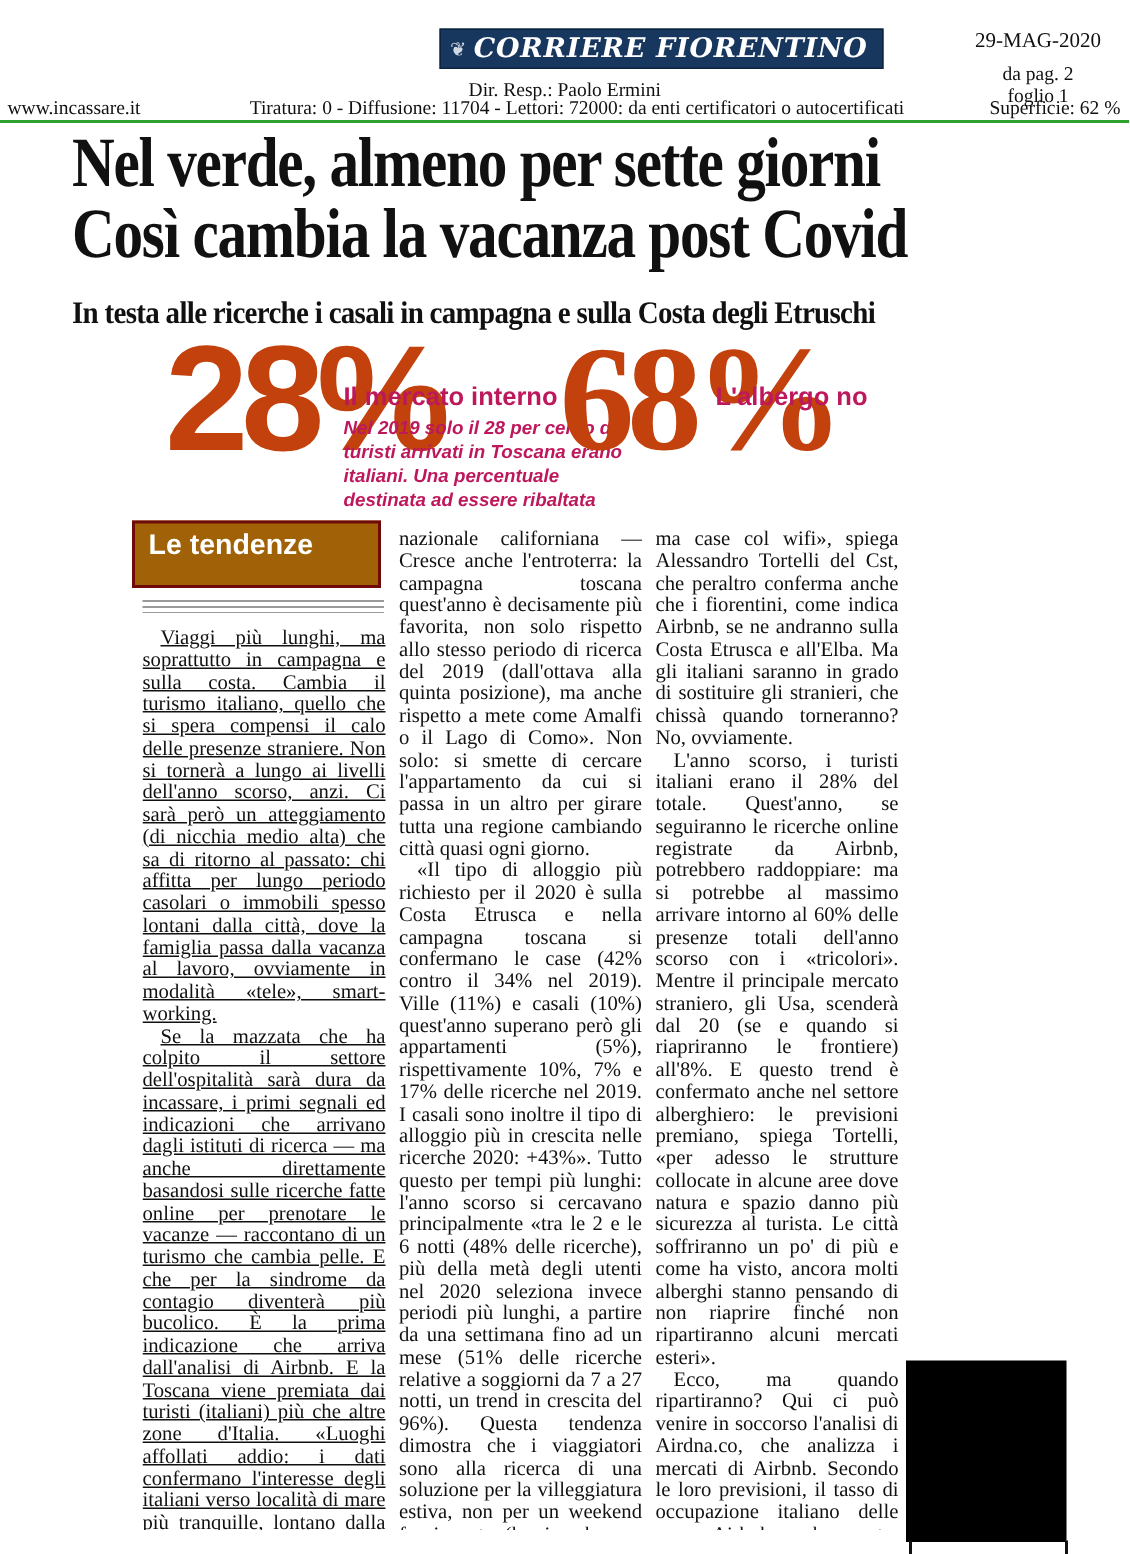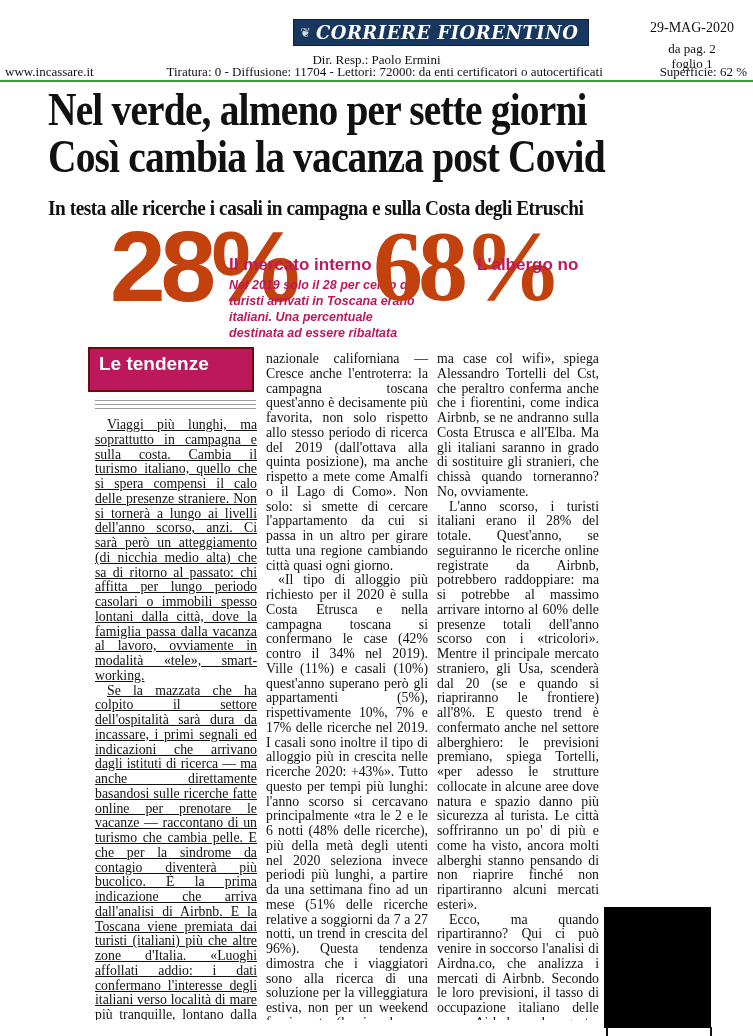--- a/index.html
+++ b/index.html
@@ -61,21 +61,21 @@
     font-family:"Liberation Sans", sans-serif; color:#be185d;
   }
   .stat-cap.c1 { left:229px; }
   .stat-cap.c2 { left:477px; }
   .stat-cap .cap-title { font-weight:bold; font-size:17px; line-height:1.1; margin-bottom:2px; }
   .stat-cap .cap-text { font-weight:bold; font-size:12.5px; line-height:1.28;font-style:italic; }
 
   
   .tendenze {
     position:absolute; left:88px; top:347px; width:166px; height:45px;
-    background:#be185d; border:2px solid #700a0a;
+    background:#a16207; border:2px solid #700a0a;
     color:#fff; font-family:"Liberation Sans", sans-serif;
     font-weight:bold; font-size:19px; padding:4px 9px;
   }
   .triple-rule {
     position:absolute; left:95px; top:400px; width:161px; height:11px;
     background:repeating-linear-gradient(to bottom, #9a9a9a 0 1px, transparent 1px 4px);
   }
 
   
   .columns {

